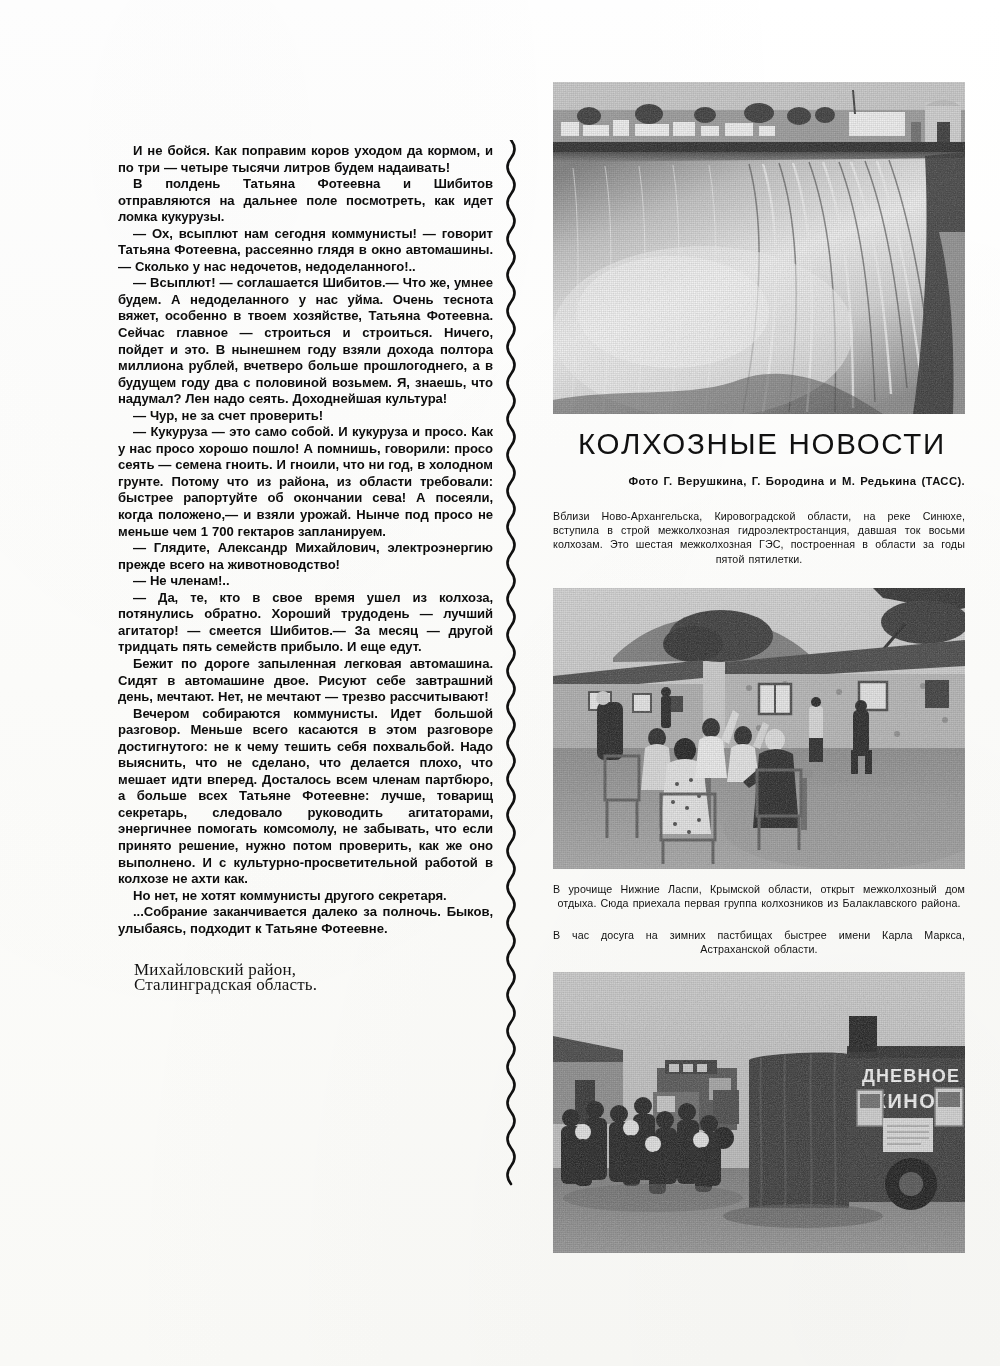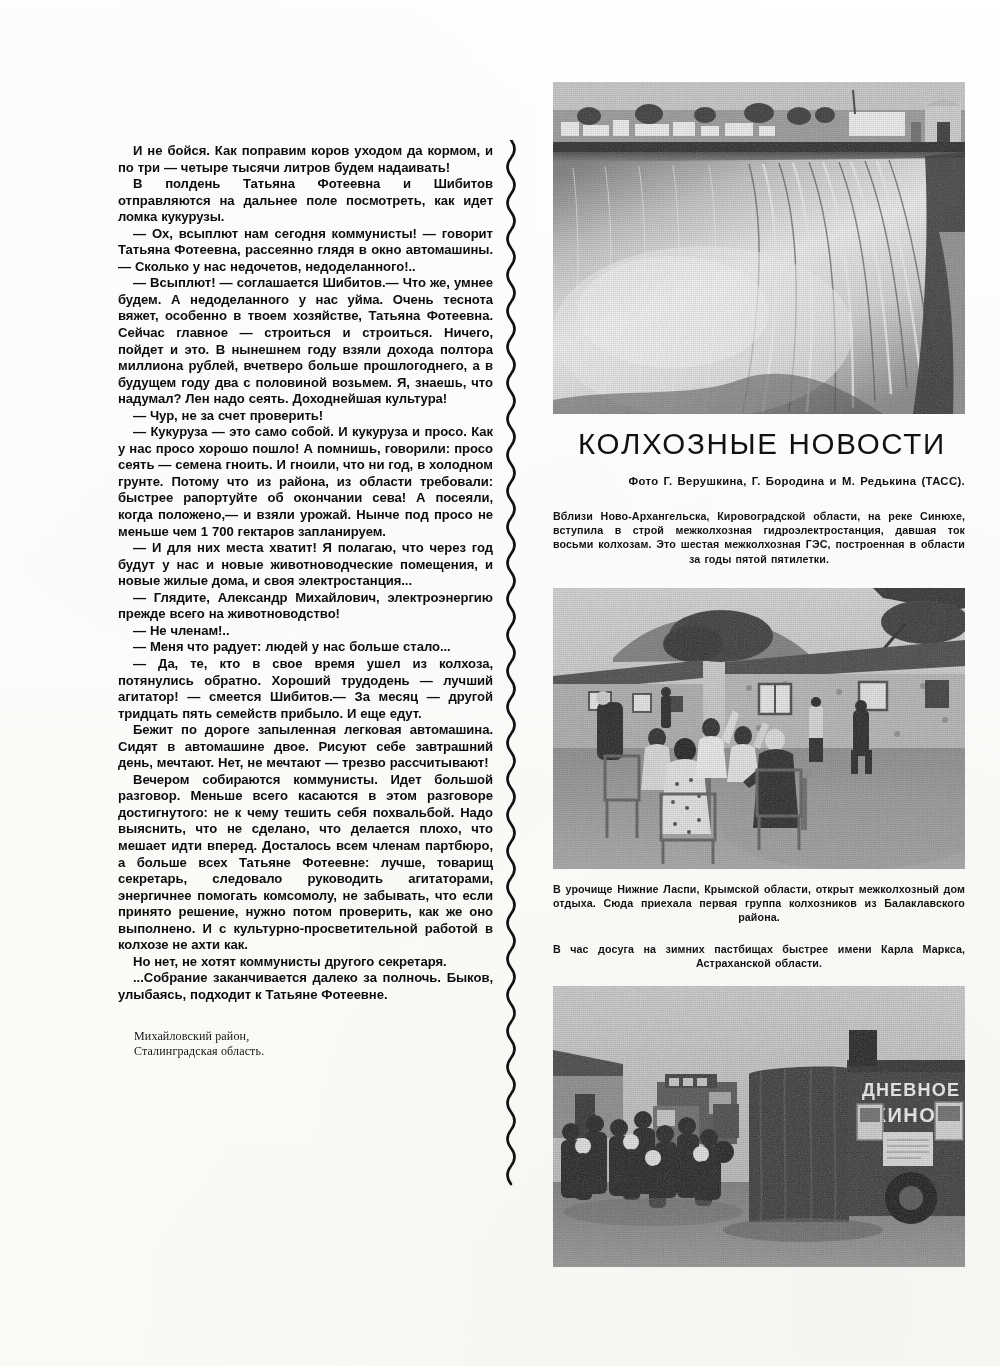--- a/index.html
+++ b/index.html
@@ -49,21 +49,21 @@
     letter-spacing: -0.05px;
     word-spacing: 0.3px;
     color: #0d0d0d;
     -webkit-font-smoothing: none;
   }
 
   #signature {
     margin-top: 26px;
     margin-left: 16px;
     font-family: "Liberation Serif", "DejaVu Serif", serif;
-    font-size: 12px;
+    font-size: 17px;
     line-height: 14.6px;
     font-weight: 400;
     color: #151515;
     letter-spacing: 0.15px;
   }
   #signature div { white-space: nowrap; }
 
   
   #column-rule {
     position: absolute;
@@ -130,21 +130,21 @@
     word-spacing: 1.6px;
     color: #101010;
     text-align: right;
     padding-left: 4px;
   }
 
   
   .caption {
     font-size: 10.7px;
     line-height: 14.1px;
-    font-weight: 700;
+    font-weight: 400;
     letter-spacing: 0.1px;
     word-spacing: 1.0px;
     color: #121212;
     text-align: justify;
     text-align-last: center;
   }
 
   #caption-ges { margin-top: 22px; margin-bottom: 22px; }
   #caption-laspi { margin-top: 13px; }
   #caption-marks { margin-top: 18px; margin-bottom: 16px; }
@@ -155,24 +155,22 @@
 <div id="page">
   <div id="paper-tint"></div>
 
   <div id="left-column">
     <p class="body-par">И не бойся. Как поправим коров уходом да кормом, и по три — четыре тысячи литров будем надаивать!</p>
     <p class="body-par">В полдень Татьяна Фотеевна и Шибитов отправляются на дальнее поле посмотреть, как идет ломка кукурузы.</p>
     <p class="body-par">— Ох, всыплют нам сегодня коммунисты! — говорит Татьяна Фотеевна, рассеянно глядя в окно автомашины.— Сколько у нас недочетов, недоделанного!..</p>
     <p class="body-par">— Всыплют! — соглашается Шибитов.— Что же, умнее будем. А недоделанного у нас уйма. Очень теснота вяжет, особенно в твоем хозяйстве, Татьяна Фотеевна. Сейчас главное — строиться и строиться. Ничего, пойдет и это. В нынешнем году взяли дохода полтора миллиона рублей, вчетверо больше прошлогоднего, а в будущем году два с половиной возьмем. Я, знаешь, что надумал? Лен надо сеять. Доходнейшая культура!</p>
     <p class="body-par">— Чур, не за счет проверить!</p>
     <p class="body-par">— Кукуруза — это само собой. И кукуруза и просо. Как у нас просо хорошо пошло! А помнишь, говорили: просо сеять — семена гноить. И гноили, что ни год, в холодном грунте. Потому что из района, из области требовали: быстрее рапортуйте об окончании сева! А посеяли, когда положено,— и взяли урожай. Нынче под просо не меньше чем 1 700 гектаров запланируем.</p>
-    <p class="body-par">— И для них места хватит! Я полагаю, что через год будут у нас и новые животноводческие помещения, и новые жилые дома, и своя электростанция...</p>
     <p class="body-par">— Глядите, Александр Михайлович, электроэнергию прежде всего на животноводство!</p>
     <p class="body-par">— Не членам!..</p>
-    <p class="body-par">— Меня что радует: людей у нас больше стало...</p>
     <p class="body-par">— Да, те, кто в свое время ушел из колхоза, потянулись обратно. Хороший трудодень — лучший агитатор! — смеется Шибитов.— За месяц — другой тридцать пять семейств прибыло. И еще едут.</p>
     <p class="body-par">Бежит по дороге запыленная легковая автомашина. Сидят в автомашине двое. Рисуют себе завтрашний день, мечтают. Нет, не мечтают — трезво рассчитывают!</p>
     <p class="body-par">Вечером собираются коммунисты. Идет большой разговор. Меньше всего касаются в этом разговоре достигнутого: не к чему тешить себя похвальбой. Надо выяснить, что не сделано, что делается плохо, что мешает идти вперед. Досталось всем членам партбюро, а больше всех Татьяне Фотеевне: лучше, товарищ секретарь, следовало руководить агитаторами, энергичнее помогать комсомолу, не забывать, что если принято решение, нужно потом проверить, как же оно выполнено. И с культурно-просветительной работой в колхозе не ахти как.</p>
     <p class="body-par">Но нет, не хотят коммунисты другого секретаря.</p>
     <p class="body-par">...Собрание заканчивается далеко за полночь. Быков, улыбаясь, подходит к Татьяне Фотеевне.</p>
 
     <div id="signature">
       <div>Михайловский район,</div>
       <div>Сталинградская область.</div>
     </div>

